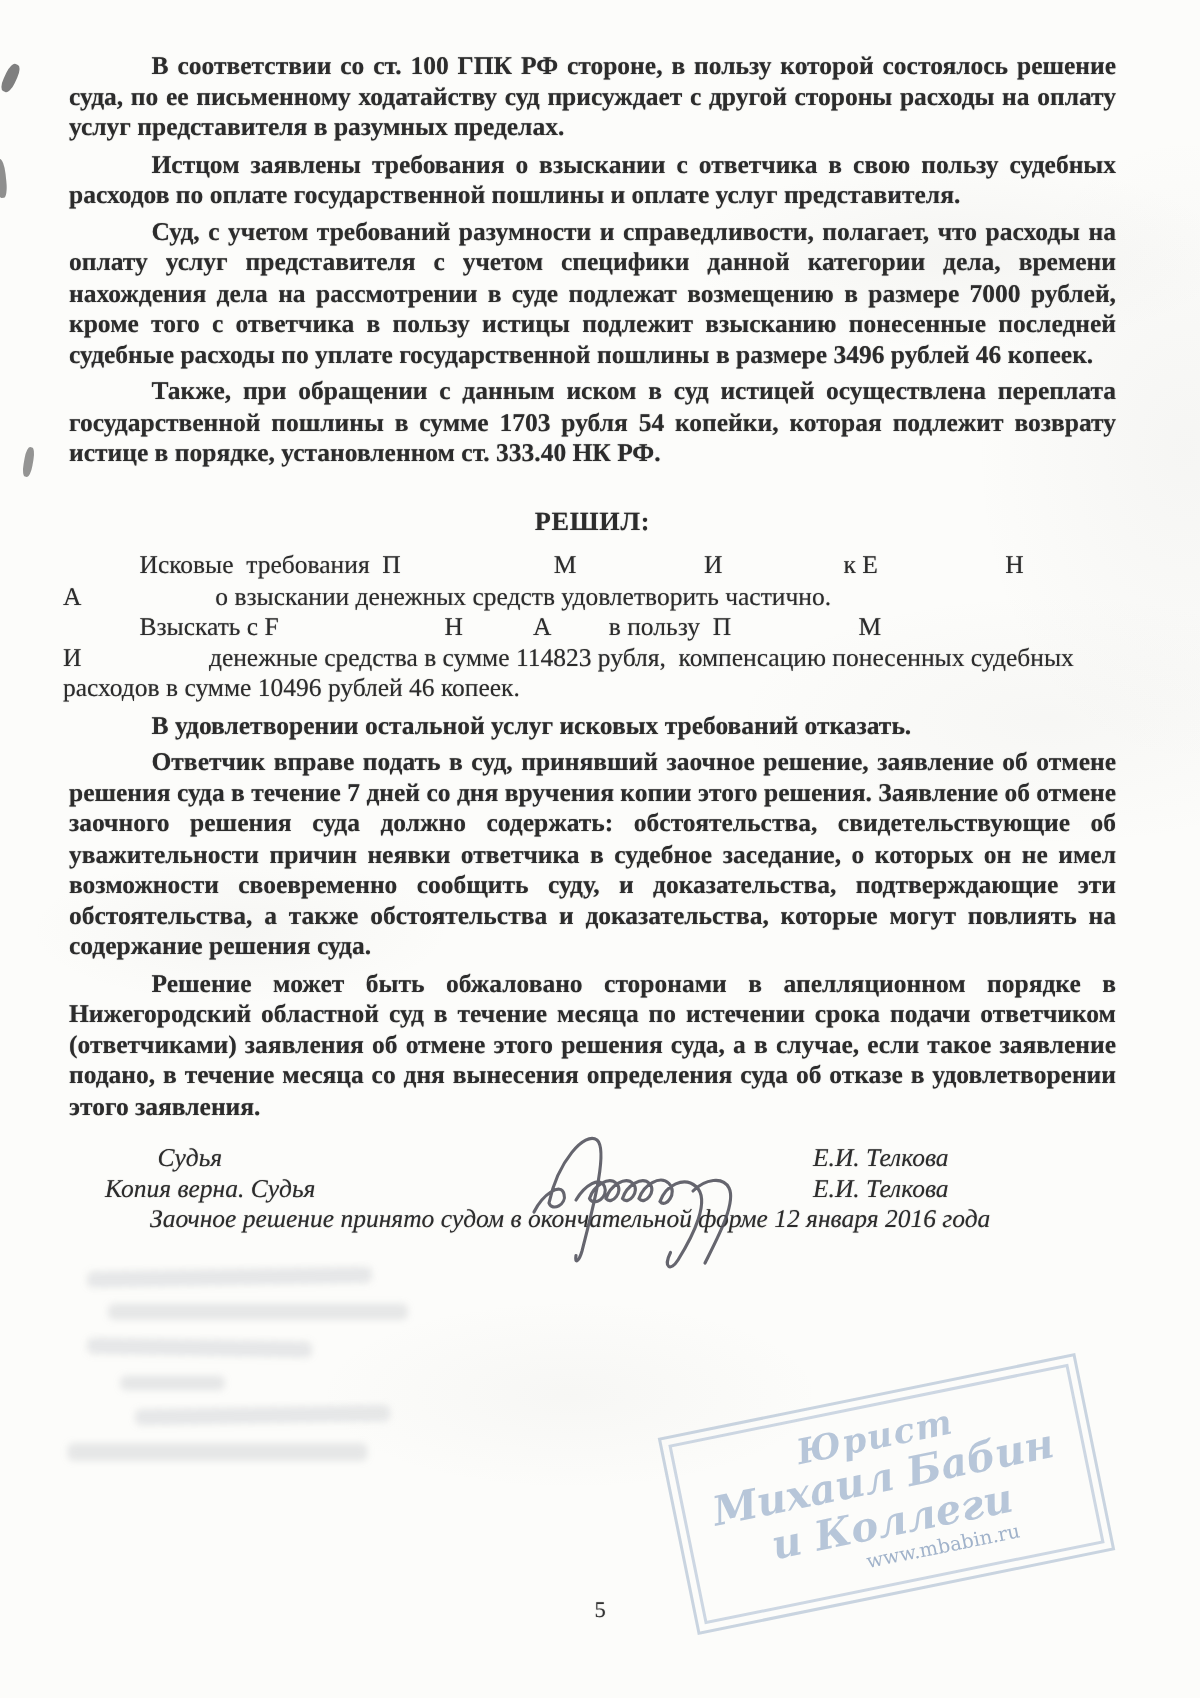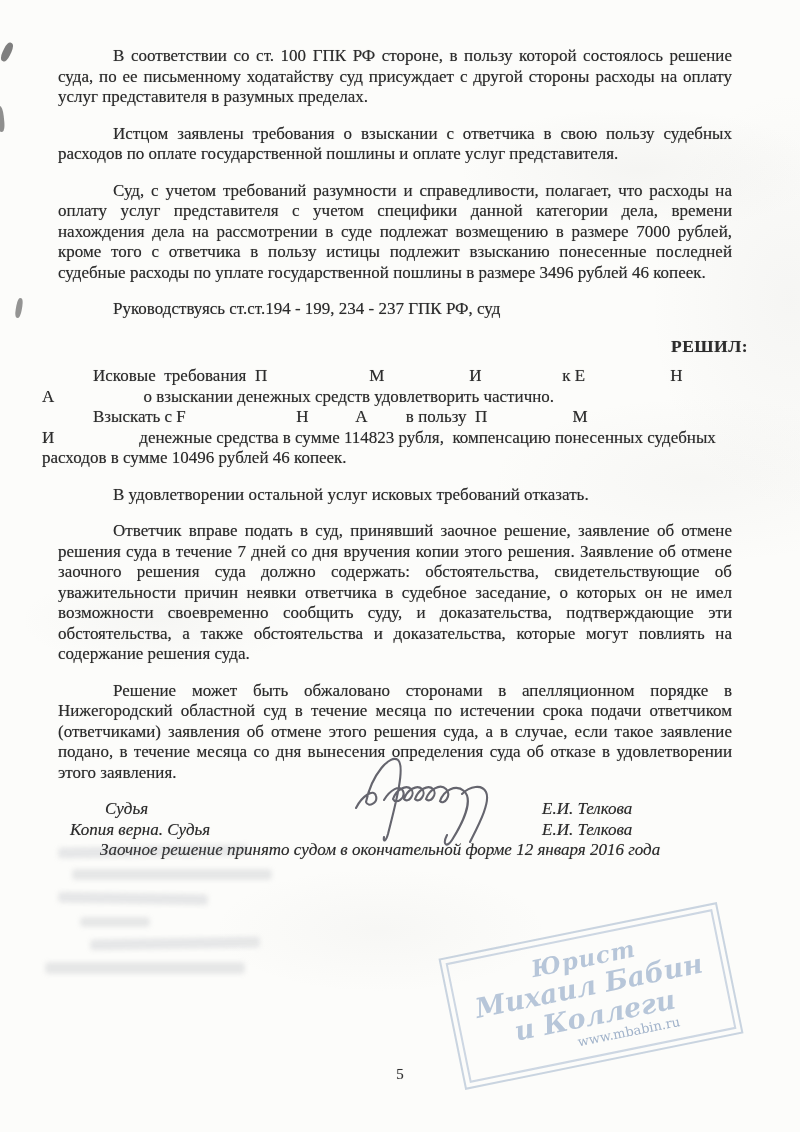--- a/index.html
+++ b/index.html
@@ -16,26 +16,26 @@
       #fcfcfa;
     overflow:hidden;
     font-family:"Liberation Serif", serif;
     color:#2c2c2c;
   }
   .content{
     position:absolute; left:42px; top:0; width:706px; padding-top:30px;
     font-size:17px; line-height:20.5px;
     text-shadow:0 0 0.7px rgba(45,45,45,0.55);
   }
-  .para{margin:16px; text-align:justify; text-indent:55px;}
+  .para{margin:4px; text-align:justify; text-indent:55px;font-weight:bold;}
   .para.left{text-align:left;}
   .pre-block{margin:0; white-space:pre-wrap; text-align:left;}
   .heading{
-    margin:8px 0 10px 0; font-size:17.5px; font-weight:bold;
-    text-align:right; letter-spacing:0.5px;
+    margin:24px 0 10px 0; font-size:17.5px; font-weight:bold;
+    text-align:center; letter-spacing:0.5px;
   }
   .sig-block{margin-top:14px;font-style:italic;}
   .sig-row{position:relative; height:20.5px;}
   .sig-label-1{padding-left:63px;}
   .sig-label-2{padding-left:28px;}
   .sig-name{position:absolute; left:500px; top:0;}
   .sig-final{padding-left:58px;}
   .signature-svg{position:absolute; left:350px; top:748px; z-index:3;}
   .page-num{
     position:absolute; left:0; right:0; top:1066px;
@@ -76,21 +76,21 @@
 </style>
 </head>
 <body>
 
 <div class="page">
 
   <div class="content">
     <p class="para">В соответствии со ст. 100  ГПК РФ стороне, в пользу которой состоялось решение суда, по ее письменному ходатайству суд присуждает с другой стороны расходы на оплату услуг представителя в разумных пределах.</p>
     <p class="para">Истцом заявлены требования о взыскании с ответчика в свою пользу судебных расходов по оплате государственной пошлины и оплате услуг представителя.</p>
     <p class="para">Суд, с учетом требований разумности и справедливости, полагает, что расходы на оплату услуг представителя с учетом специфики данной категории дела, времени нахождения дела на рассмотрении в суде подлежат возмещению в размере 7000  рублей, кроме того с  ответчика в пользу истицы подлежит взысканию понесенные последней судебные расходы по уплате государственной пошлины в размере 3496 рублей 46 копеек.</p>
-    <p class="para left">Руководствуясь ст.ст.194 - 199, 234 - 237  ГПК РФ,  суд</p>
+    <p class="para">Также, при обращении с данным иском в суд истицей осуществлена переплата государственной пошлины в сумме 1703 рубля 54 копейки, которая подлежит возврату истице в порядке, установленном ст. 333.40 НК РФ.</p>
 
     <h2 class="heading">РЕШИЛ:</h2>
 
     <div class="pre-block">            Исковые  требования  П                        М                    И                   к Е                    Н
 А                     о взыскании денежных средств удовлетворить частично.
             Взыскать с F                          Н           А         в пользу  П                    М
 И                    денежные средства в сумме 114823 рубля,  компенсацию понесенных судебных
 расходов в сумме 10496 рублей 46 копеек.</div>
     <p class="para left">В удовлетворении остальной услуг исковых требований  отказать.</p>
     <p class="para">Ответчик вправе подать в суд, принявший заочное решение, заявление об отмене решения суда в течение 7 дней со дня вручения  копии этого решения. Заявление об отмене заочного решения суда должно содержать: обстоятельства, свидетельствующие об уважительности причин неявки ответчика в судебное заседание, о которых он не имел возможности своевременно сообщить суду, и доказательства, подтверждающие эти обстоятельства, а также обстоятельства и доказательства, которые могут повлиять на содержание решения суда.</p>

